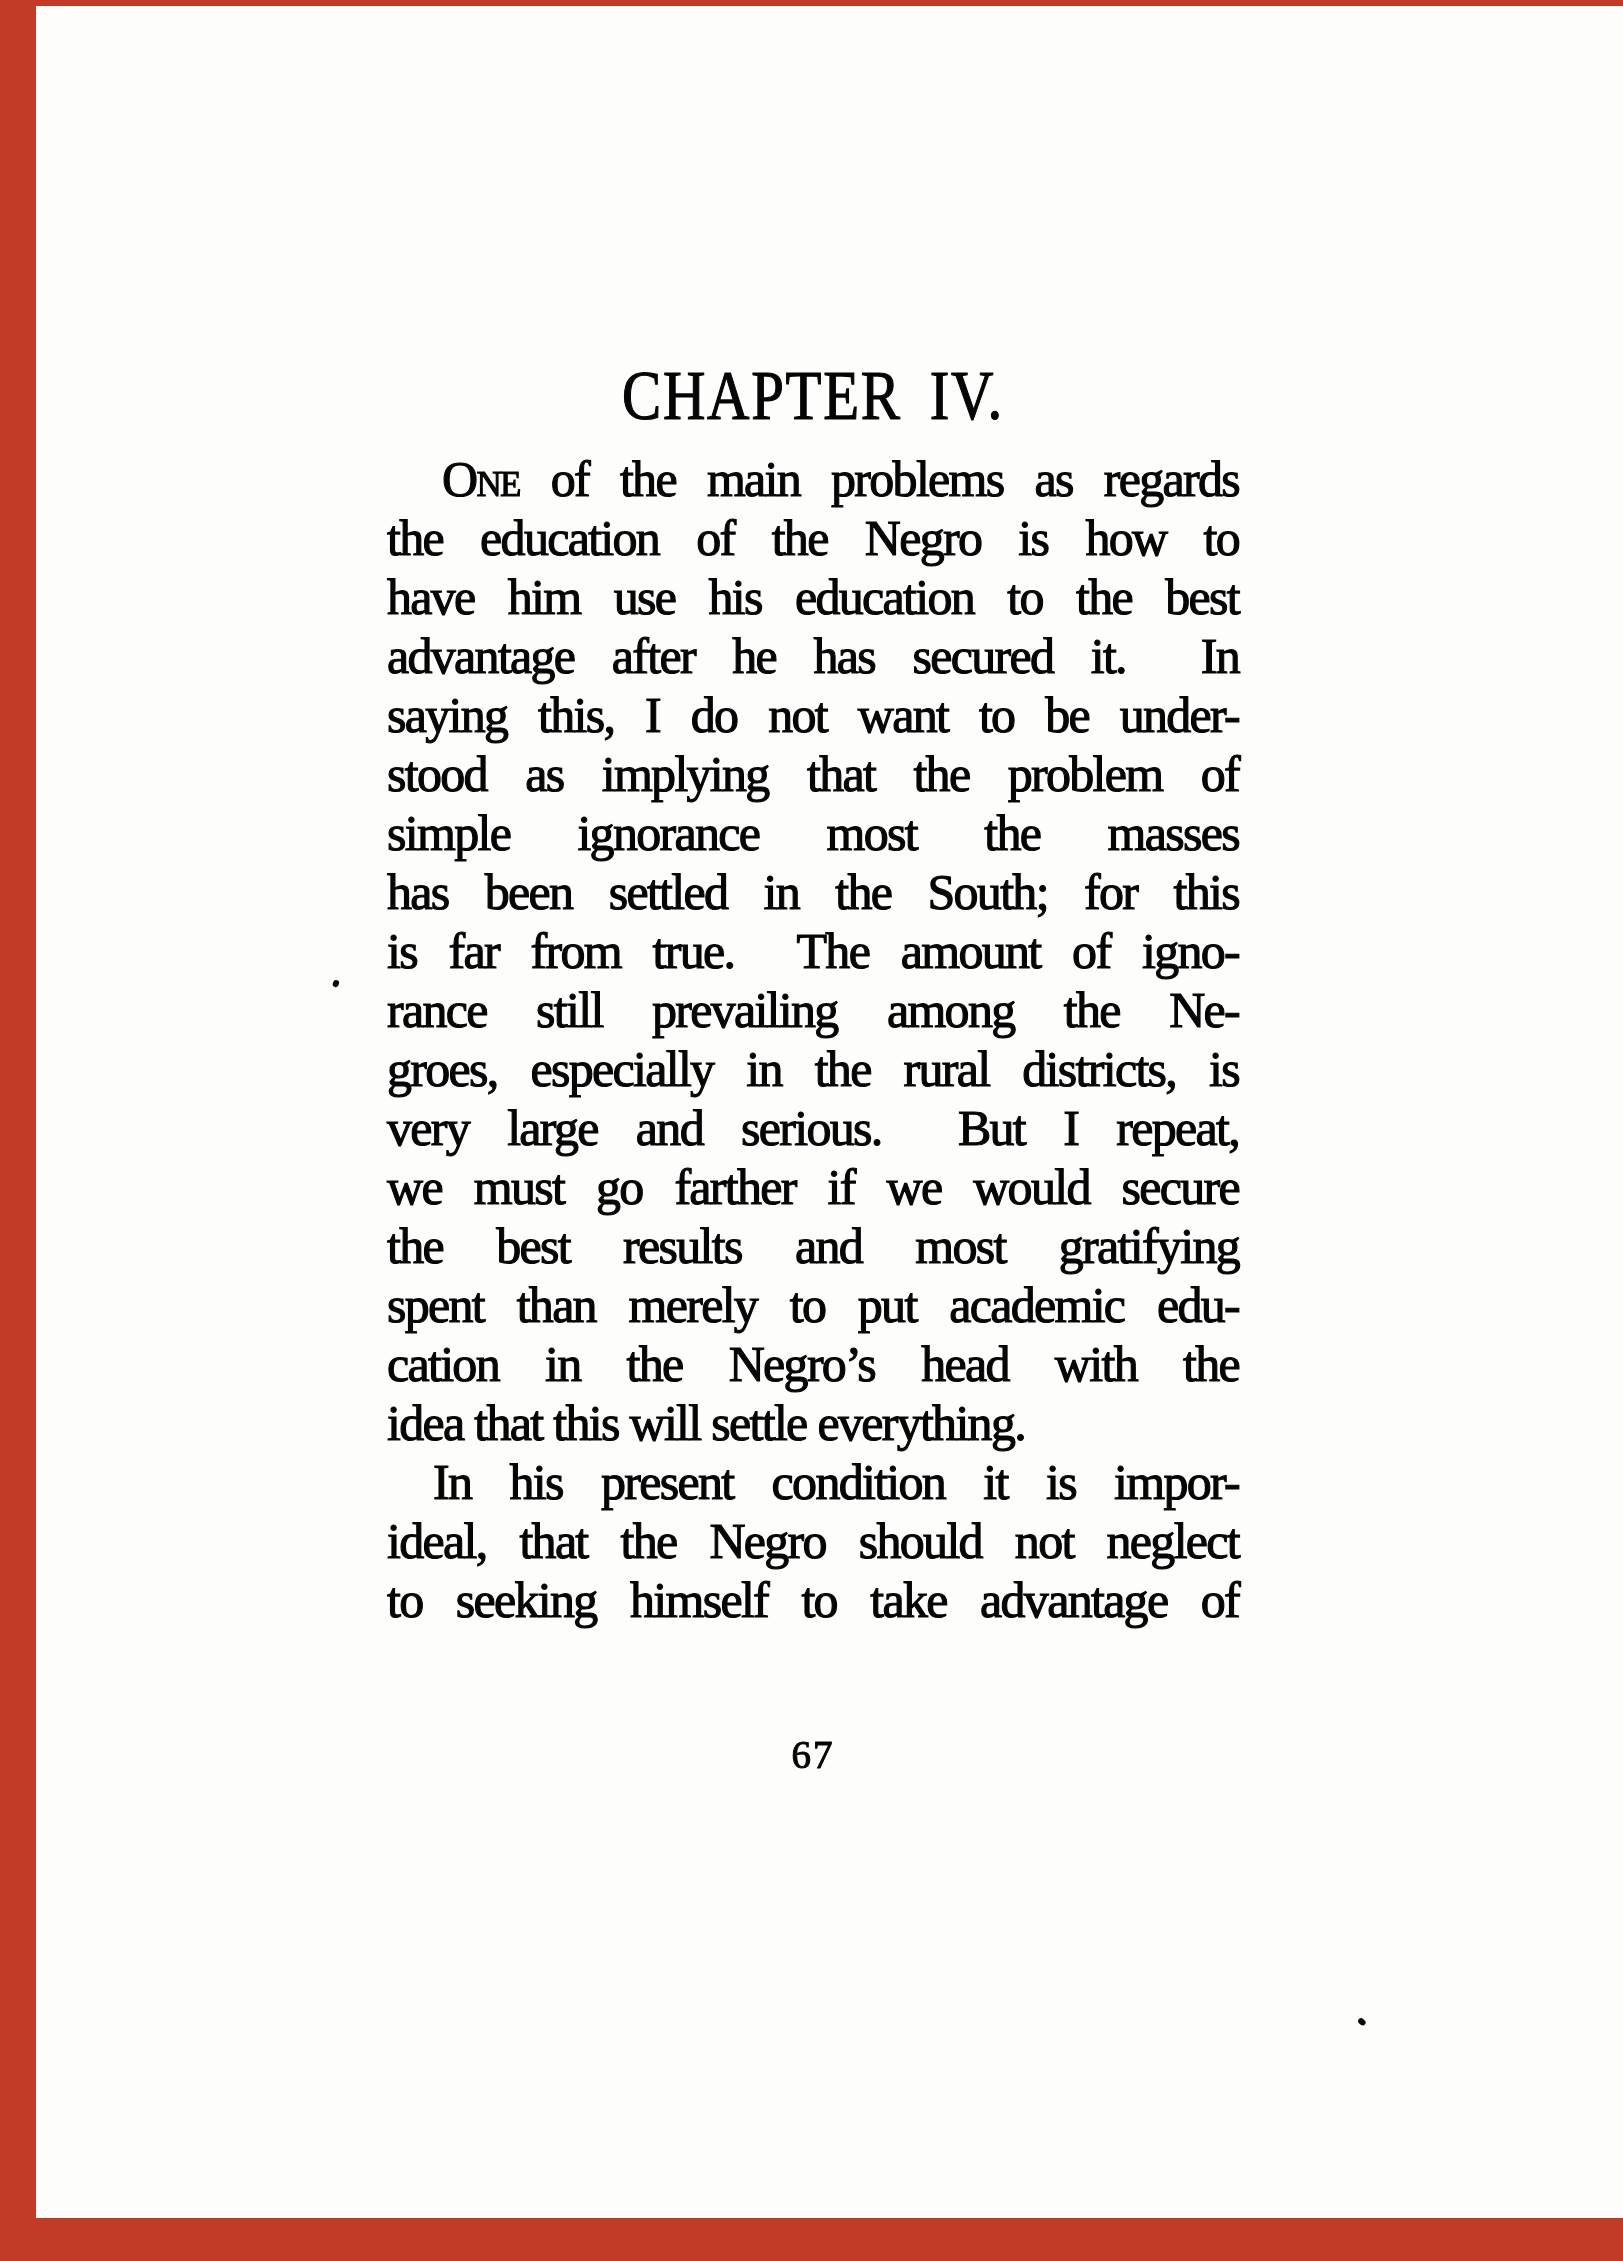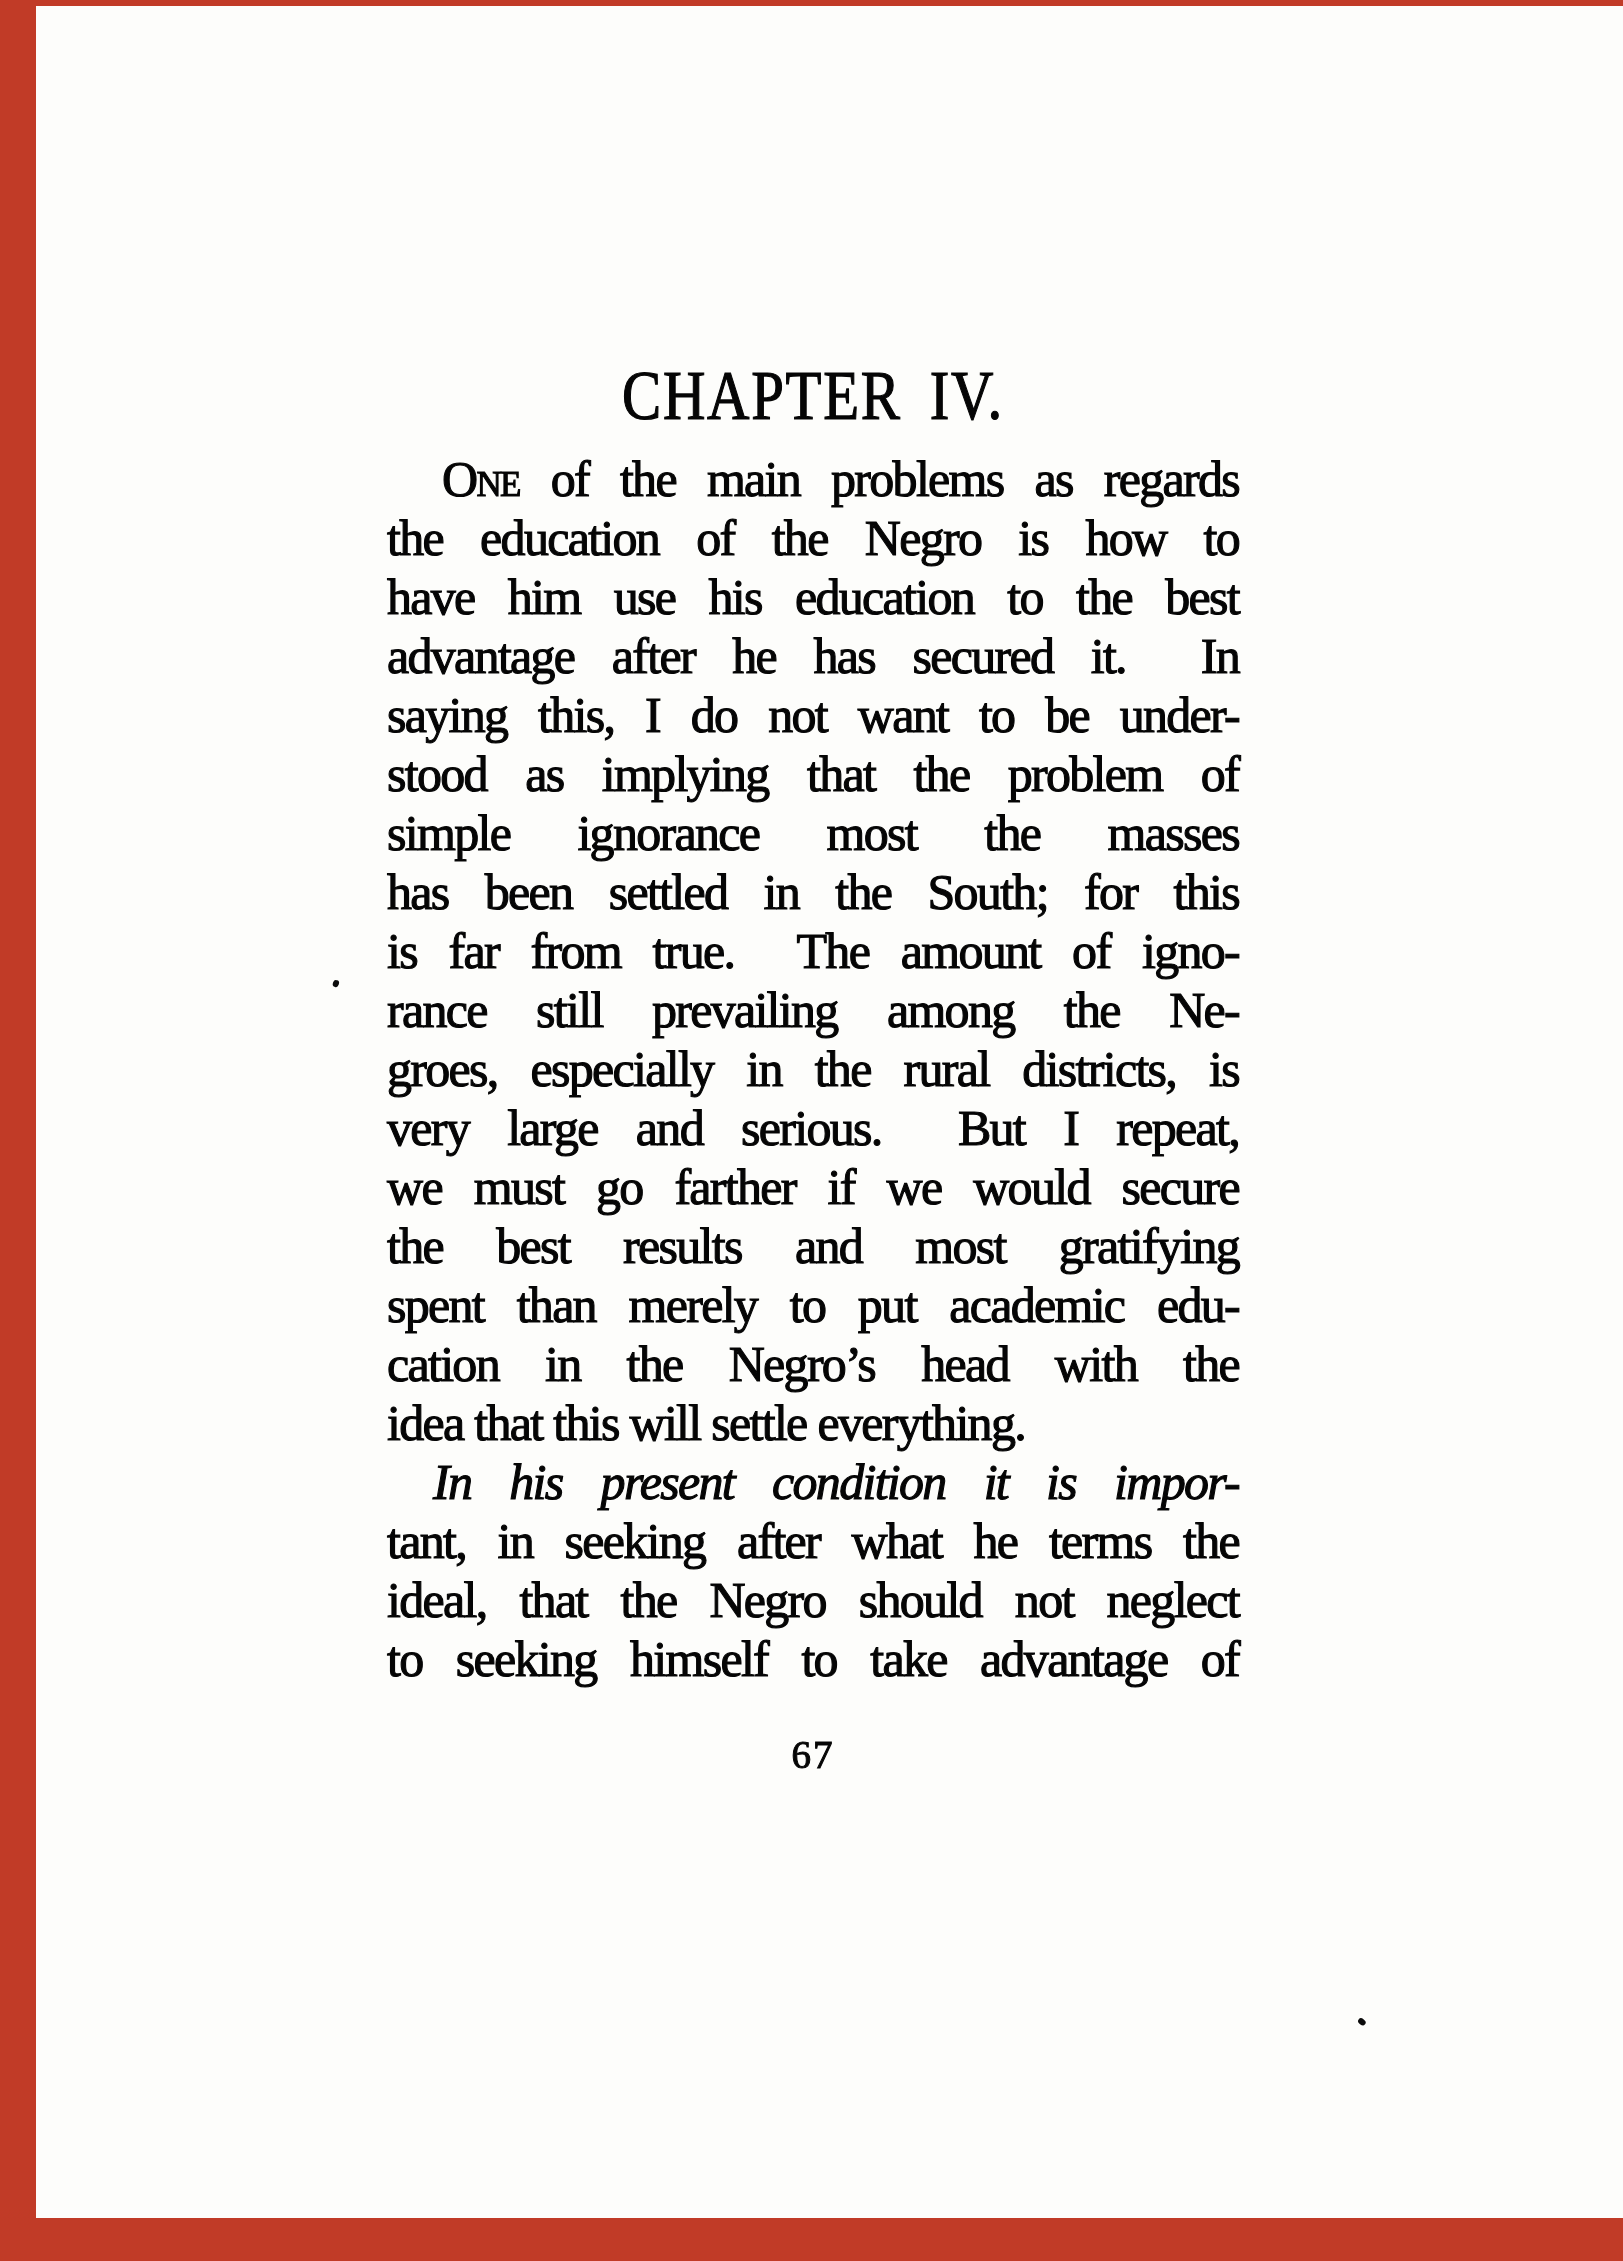--- a/index.html
+++ b/index.html
@@ -58,21 +58,21 @@
     height: 59px;
     text-align: justify;
     text-align-last: justify;
     overflow: visible;
   }
   .line.flush {
     text-align: left;
     text-align-last: left;
   }
   .line.indent1 { padding-left: 55px; }
-  .line.indent2 { padding-left: 46px; font-style: italic; }
+  .line.indent2 { padding-left: 46px; }
   .sc { font-variant: small-caps; margin-top: 16px; }
 
   .pagenum {
     position: absolute;
     left: 387px;
     top: 1735px;
     width: 852px;
     font-size: 39px;
     line-height: 39px;
     text-align: center;
@@ -125,21 +125,20 @@
         <div class="line">groes, especially in the rural districts, is</div>
         <div class="line">very large and serious.&nbsp; But I repeat,</div>
         <div class="line">we must go farther if we would secure</div>
         <div class="line">the best results and most gratifying</div>
         <div class="line">spent than merely to put academic edu-</div>
         <div class="line">cation in the Negro’s head with the</div>
         <div class="line flush">idea that this will settle everything.</div>
       </div>
     <div id="para2">
         <div class="line indent2">In his present condition it is impor-</div>
-        <div class="line">tant, in seeking after what he terms the</div>
         <div class="line">ideal, that the Negro should not neglect</div>
         <div class="line">to seeking himself to take advantage of</div>
       </div>
   </div>
 
   <div class="pagenum">67</div>
 
   <div class="speck speck-1"></div>
   <div class="speck speck-2"></div>
 

